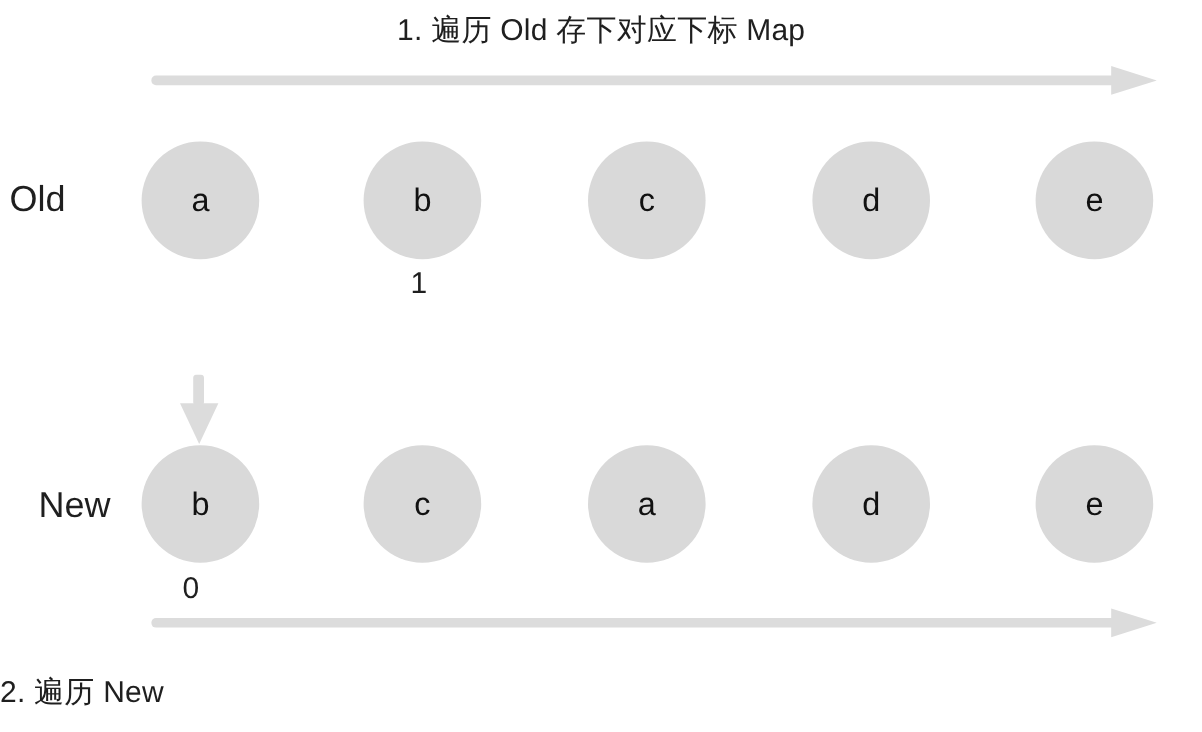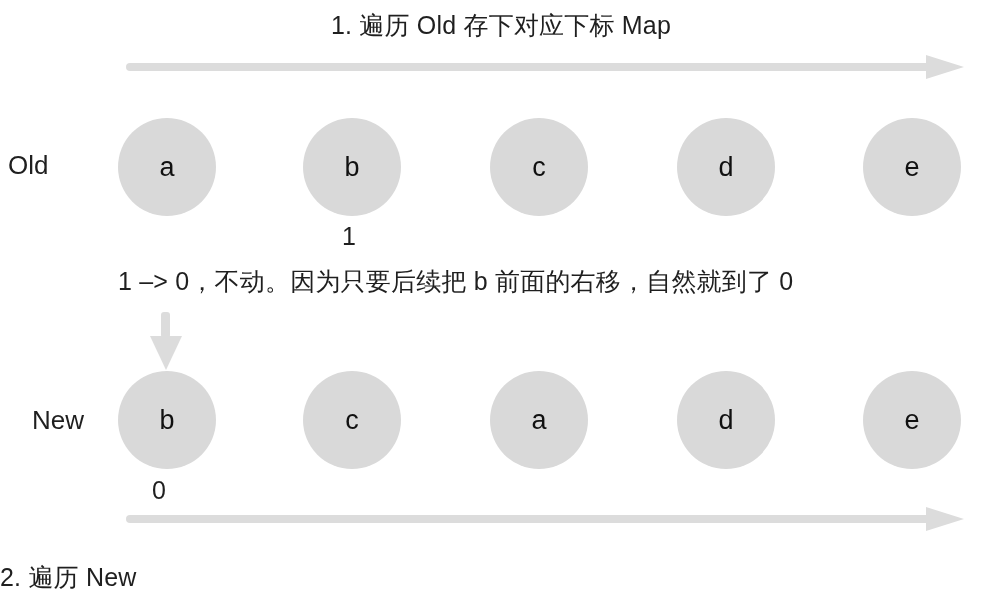--- a/index.html
+++ b/index.html
@@ -48,21 +48,21 @@
     left: 126px;
     width: 838px;
     height: 28px;
   }
   #top-arrow { top: 53px; }
   #bottom-arrow { top: 505px; }
 
   
   .row-label {
     position: absolute;
-    font-size: 26px;
+    font-size: 30px;
     line-height: 1;
     color: #1f1f1f;
     white-space: nowrap;
   }
   #label-old { left: 8px; top: 152px; }
   #label-new { left: 8px; top: 407px; margin-left: 24px; }
 
   
   .node-row {
     position: absolute;
@@ -150,21 +150,20 @@
     <div class="node" style="left:677px; top:0;">
       <span class="node-label">d</span>
     </div>
     <div class="node" style="left:863px; top:0;">
       <span class="node-label">e</span>
     </div>
   </div>
 
   <div class="index-note" id="index-old-b">1</div>
 
-  <div id="explain-text">1 –&gt; 0，不动。因为只要后续把 b 前面的右移，自然就到了 0</div>
 
   <div id="down-arrow">
     <svg width="36" height="58" viewBox="0 0 36 58" xmlns="http://www.w3.org/2000/svg">
       <rect x="13" y="0" width="9" height="26" rx="3" fill="#dcdcdc"></rect>
       <polygon points="2,24 34,24 18,58" fill="#dcdcdc"></polygon>
     </svg>
   </div>
 
   <div class="row-label" id="label-new">New</div>
 

